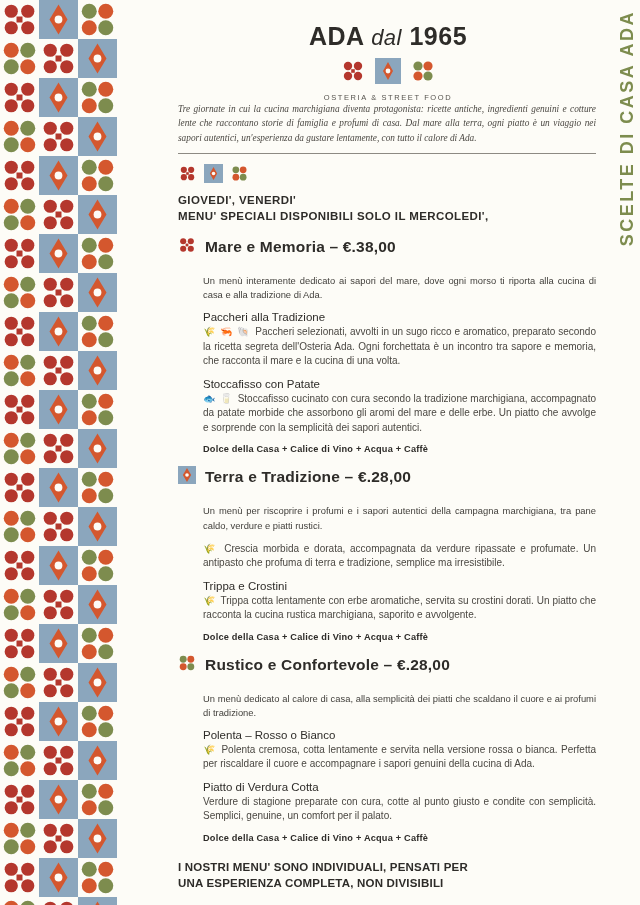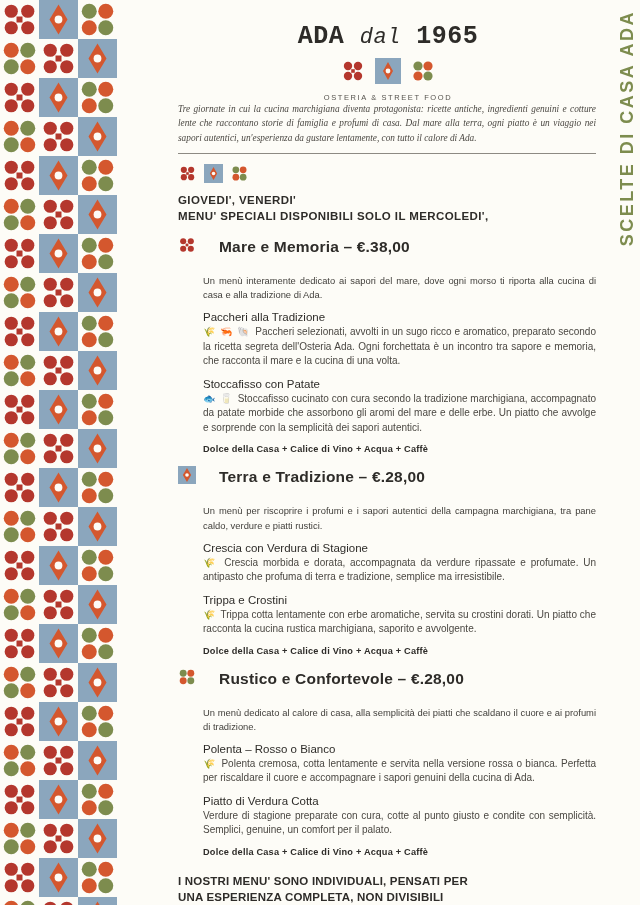--- a/index.html
+++ b/index.html
@@ -46,21 +46,21 @@
   
   #main {
     position:absolute;
     left:178px; top:0; width:420px; height:905px;
   }
 
   
   #logo-block { text-align:center; padding-top:22px; }
   #logo-title {
     font-size:25px; font-weight:bold; letter-spacing:.5px;
-    font-family:Liberation Mono, monospace;
+    font-family:Liberation Sans, sans-serif;
     color:#2e2c29;
   }
   #logo-title .ital { font-style:italic; font-weight:normal; font-size:22px;}
   #logo-marks { margin:7px 0 5px; display:flex; justify-content:center; gap:9px; }
   #logo-sub {
     font-size:7.5px; letter-spacing:1.6px; color:#55524d;
   }
 
   
   #headline {
@@ -87,21 +87,21 @@
 
   
   #special-marks { display:flex; gap:7px; margin:10px 0 6px; }
   #special-head {
     font-size:11.5px; font-weight:bold; letter-spacing:.4px;
     line-height:1.35; color:#2e2c29;
   }
 
   
   .menu-block { margin-top:12px; }
-  .menu-title-row { display:flex; align-items:center; gap:23px; }
+  .menu-title-row { display:flex; align-items:center; gap:9px; }
   .menu-title {
     font-size:15.5px; font-weight:bold; letter-spacing:.2px;
     color:#2e2c29;
   }
   .menu-desc {
     font-size:9.4px; line-height:1.5; color:#413f3b;
     margin:16px 0 0 25px; width:393px; text-align:justify;
   }
   .dish { margin:9px 16px 0 25px; width:393px; }
   .dish-name {
@@ -916,21 +916,20 @@
         <div class="menu-title-row">
           <span><svg width="18" height="18" viewBox="0 0 26 26">
               <rect width="26" height="26" fill="#8ba6bd"></rect>
               <path d="M13 3 L19 13 L13 23 L7 13 Z" fill="#d4572e"></path>
               <circle cx="13" cy="13" r="2.6" fill="#fdfcf7"></circle>
             </svg></span>
           <div class="menu-title">Terra e Tradizione – €.28,00</div>
         </div>
         <div class="menu-desc">Un menù per riscoprire i profumi e i sapori autentici della campagna marchigiana, tra pane caldo, verdure e piatti rustici.</div>
         <div class="dish">
-          <div class="dish-name">Crescia con Verdura di Stagione</div>
           <div class="dish-desc"><span class="alg">🌾 </span><span>Crescia morbida e dorata, accompagnata da verdure ripassate e profumate. Un antipasto che profuma di terra e tradizione, semplice ma irresistibile.</span></div>
         </div>
         <div class="dish">
           <div class="dish-name">Trippa e Crostini</div>
           <div class="dish-desc"><span class="alg">🌾 </span><span>Trippa cotta lentamente con erbe aromatiche, servita su crostini dorati. Un piatto che racconta la cucina rustica marchigiana, saporito e avvolgente.</span></div>
         </div>
         <div class="included">Dolce della Casa + Calice di Vino + Acqua + Caffè</div>
       </div>
       <div class="menu-block">
         <div class="menu-title-row">

